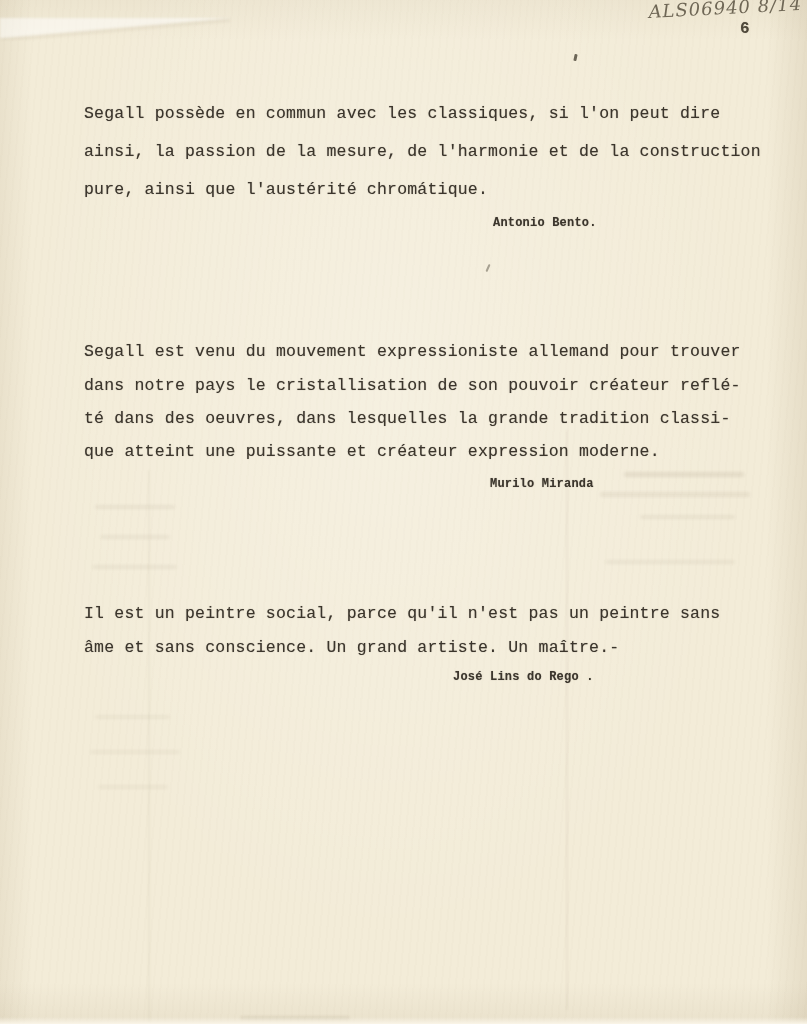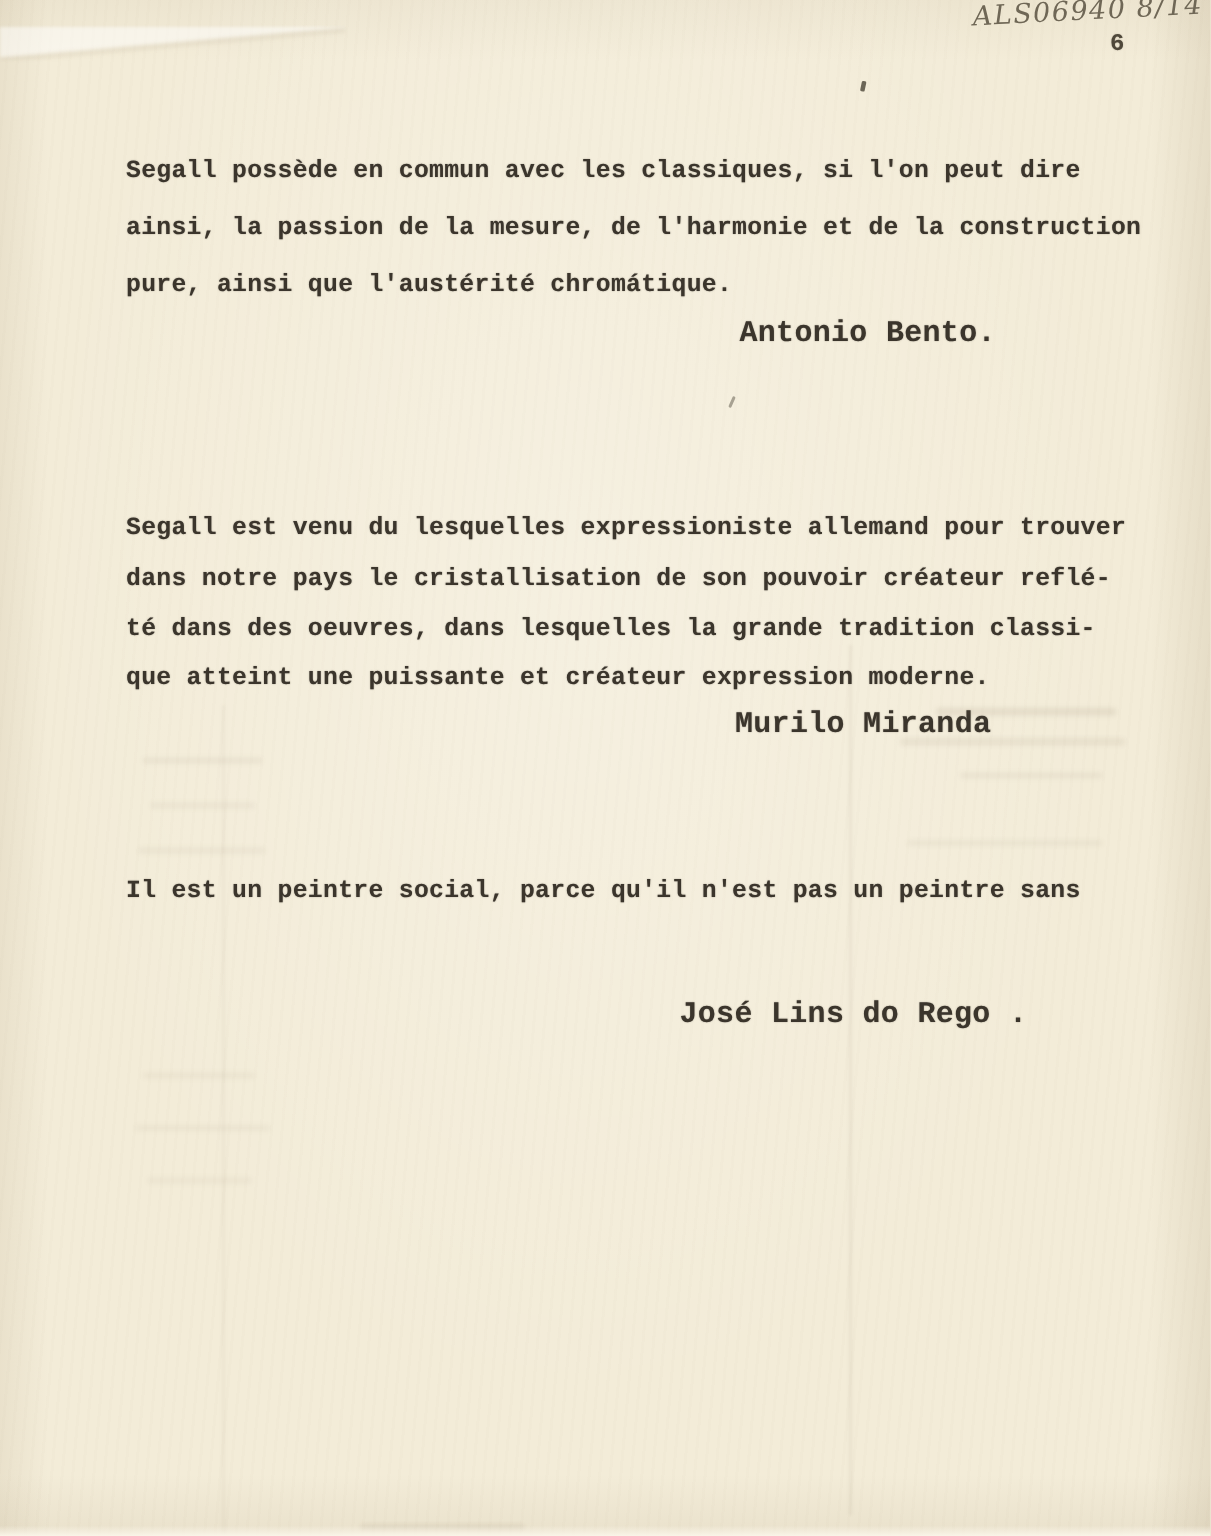--- a/index.html
+++ b/index.html
@@ -18,27 +18,27 @@
       #f3ecd8;
   }
   
   .page::after{
     content:"";position:absolute;left:0;right:0;bottom:0;height:7px;
     background:linear-gradient(0deg,#faf5e8, rgba(250,245,232,0));
     pointer-events:none;
   }
   .typeline{
     position:absolute;left:84px;
-    font-size:16.5px;font-weight:700;line-height:20px;
+    font-size:16.5px;font-weight:400;line-height:20px;
     color:#3b352c;letter-spacing:0.2px;white-space:pre;
     text-shadow:0 0 1px rgba(59,53,44,0.45);
   }
   .attrib{
     position:absolute;
-    font-size:20px;font-weight:700;line-height:20px;
+    font-size:12px;font-weight:700;line-height:20px;
     color:#3b352c;letter-spacing:0.2px;white-space:pre;
     text-shadow:0 0 1px rgba(59,53,44,0.45);
   }
   .handwriting{
     position:absolute;left:648px;top:1px;
     font-family:"DejaVu Serif",serif;font-style:italic;
     font-size:18px;color:#6f6756;letter-spacing:1px;
     transform:rotate(-3deg);transform-origin:left top;white-space:pre;
   }
   .pagenum{
@@ -76,27 +76,28 @@
   <div class="crease fold-v2"></div>
 
   <div class="handwriting">ALS06940 8/14</div>
   <div class="pagenum">6</div>
 
   <div class="typeline" style="top:104px">Segall possède en commun avec les classiques, si l'on peut dire</div>
   <div class="typeline" style="top:180px">pure, ainsi que l'austérité chromátique.</div>
   <div class="typeline" style="top:142px">ainsi, la passion de la mesure, de l'harmonie et de la construction</div>
   <div class="attrib" style="left:493px;top:213px">Antonio Bento.</div>
 
-  <div class="typeline" style="top:342px">Segall est venu du lesquelles expressioniste allemand pour trouver</div>
+  <div class="typeline" style="top:342px">Segall est venu du mouvement expressioniste allemand pour trouver</div>
   <div class="typeline" style="top:376px">dans notre pays le cristallisation de son pouvoir créateur reflé-</div>
   <div class="typeline" style="top:409px">té dans des oeuvres, dans lesquelles la grande tradition classi-</div>
   <div class="typeline" style="top:442px">que atteint une puissante et créateur expression moderne.</div>
   <div class="attrib" style="left:490px;top:474px">Murilo Miranda</div>
 
-  <div class="typeline" style="top:584px">Il est un peintre social, parce qu'il n'est pas un peintre sans</div>
+  <div class="typeline" style="top:604px">Il est un peintre social, parce qu'il n'est pas un peintre sans</div>
+  <div class="typeline" style="top:638px">âme et sans conscience. Un grand artiste. Un maître.-</div>
   <div class="attrib" style="left:453px;top:667px">José Lins do Rego .</div>
 
   <div class="inkmark" style="left:574px;top:54px;width:3px;height:7px;transform:rotate(12deg);opacity:0.8"></div>
   <div class="inkmark" style="left:487px;top:264px;width:2px;height:8px;transform:rotate(24deg);opacity:0.45"></div>
 
   <div class="bleed" style="left:624px;top:472px;width:120px;height:5px"></div>
   <div class="bleed" style="left:600px;top:492px;width:150px;height:5px;opacity:0.8"></div>
   <div class="bleed" style="left:640px;top:515px;width:95px;height:4px;opacity:0.7"></div>
   <div class="bleed" style="left:605px;top:560px;width:130px;height:4px;opacity:0.6"></div>
   <div class="bleed" style="left:95px;top:505px;width:80px;height:4px;opacity:0.7"></div>

